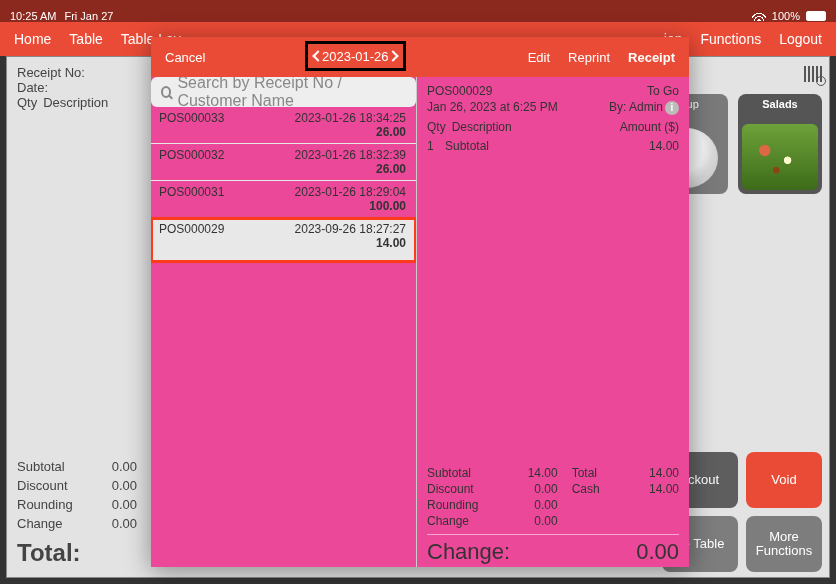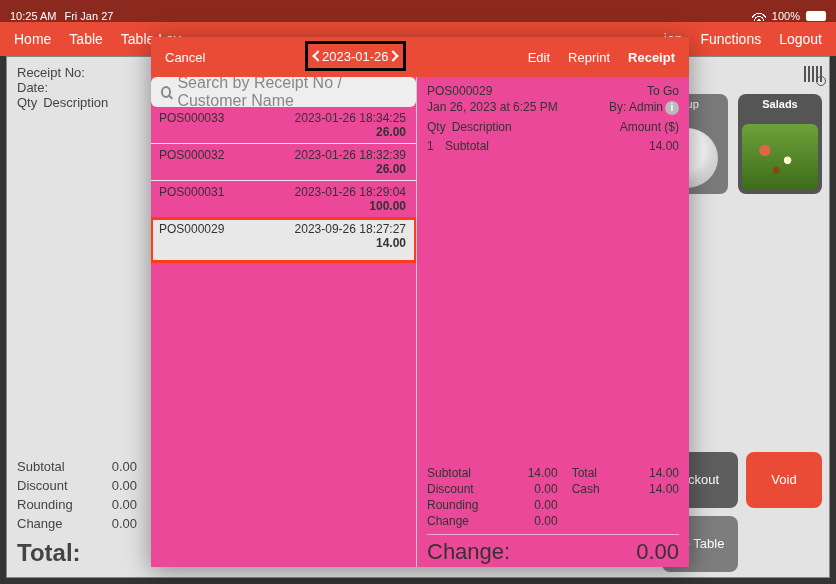--- a/index.html
+++ b/index.html
@@ -132,20 +132,21 @@
 </div>
 <div class="product-card product-salads">
   <span>Salads</span>
   <div class="veg"></div>
 </div>
 
 <div class="bg-buttons">
   <div class="btn-grey">eckout</div>
   <div class="btn-red">Void</div>
   <div class="btn-lgrey">ge Table</div>
+  <div class="btn-lgrey">More Functions</div>
 </div>
 
 <div class="modal">
   <div class="modal-header">
     <span class="mh-cancel">Cancel</span>
     <div class="mh-date-wrap">
       <span class="chev chev-l"></span>
       <span>2023-01-26</span>
       <span class="chev chev-r"></span>
     </div>

